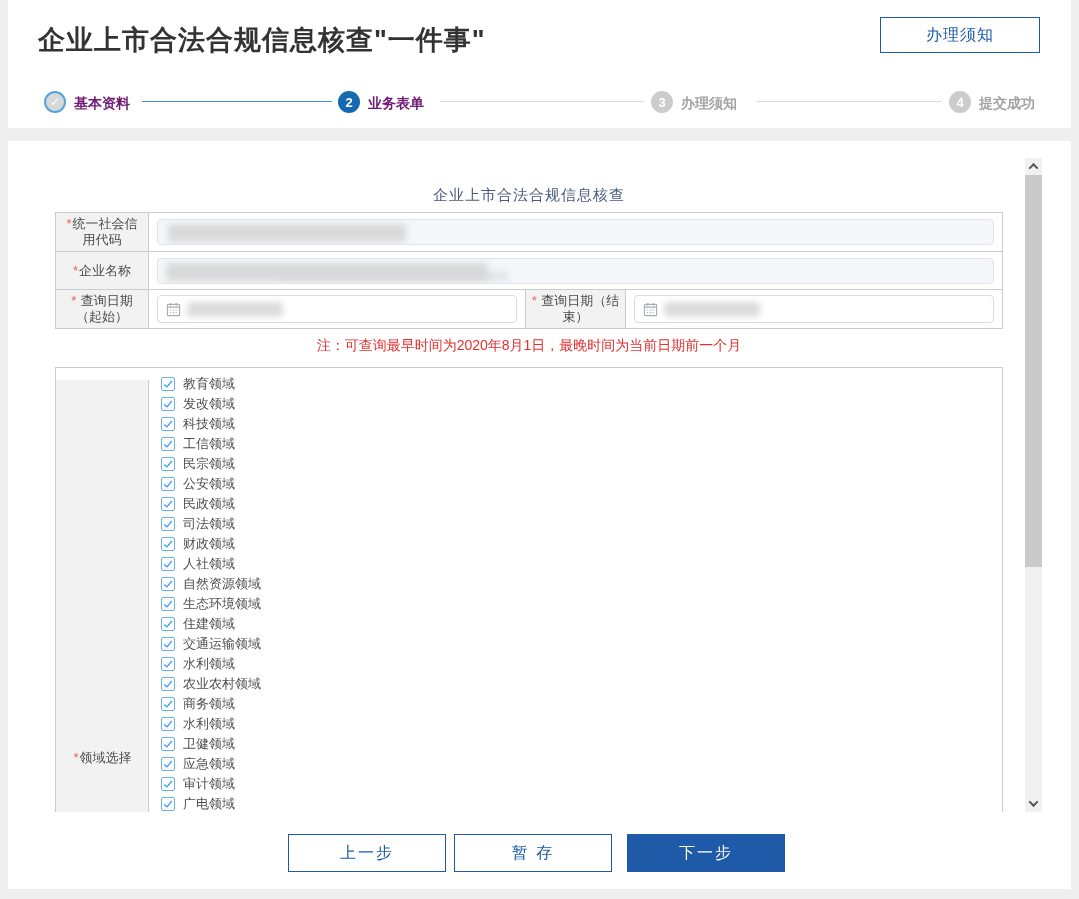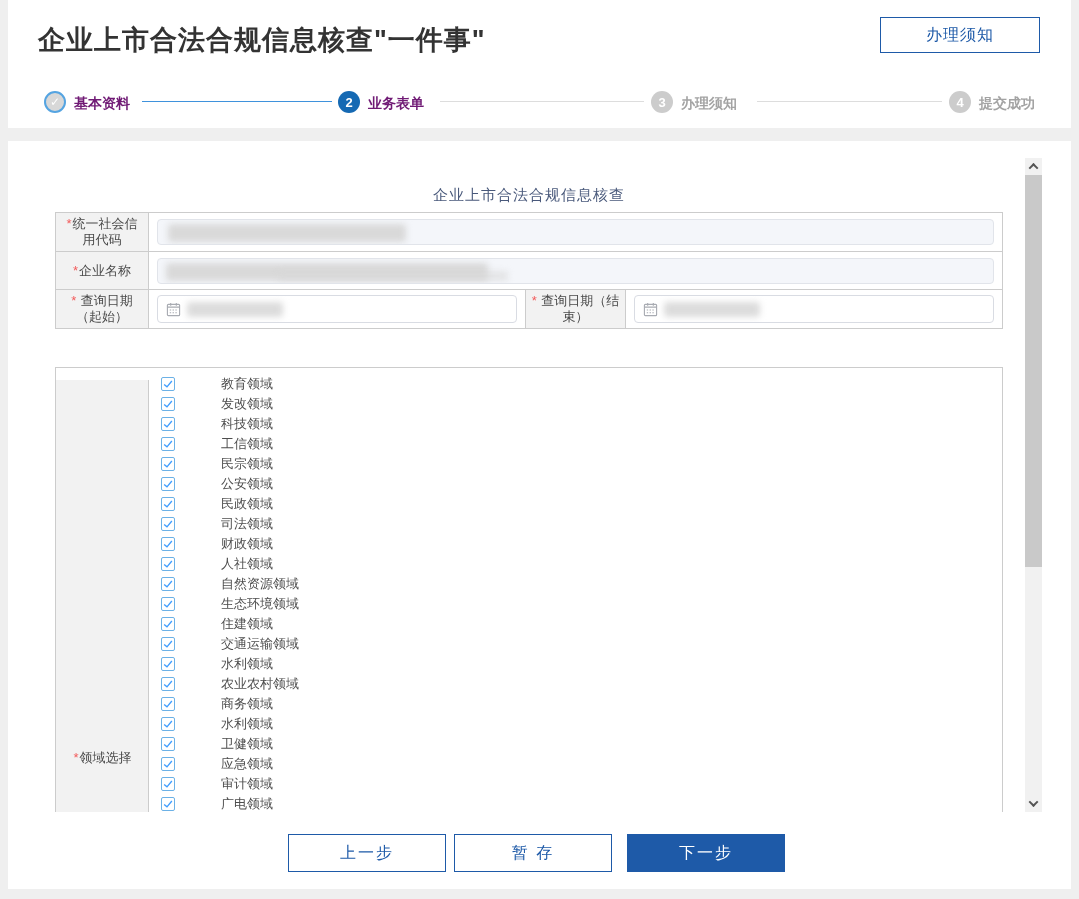--- a/index.html
+++ b/index.html
@@ -93,21 +93,21 @@
     position:absolute; left:0; top:369px; width:93px; text-align:center;
     font-size:13px; color:#4a4a4a;
   }
   .cb-list { position:absolute; left:105px; top:6px; }
   .cb-row { height:20px; display:flex; align-items:center; gap:8px; }
   .cb-box {
     width:14px; height:14px; border:1px solid #6cb1e6; border-radius:2px;
     background:#fff; display:inline-flex; align-items:center; justify-content:center; flex:none;
     cursor:pointer;
   }
-  .cb-label { font-size:13px; color:#4d4d4d; line-height:14px;margin-left:38px; }
+  .cb-label { font-size:13px; color:#4d4d4d; line-height:14px; }
 
   
   .scrollbar { position:absolute; left:1017px; top:17px; width:17px; height:654px; background:#f1f1f1; }
   .sb-btn { position:absolute; left:0; width:17px; height:17px; background:#f1f1f1; display:flex; align-items:center; justify-content:center; cursor:pointer; }
   .sb-up { top:0; }
   .sb-down { bottom:0; }
   .chev { width:7px; height:7px; border-left:2px solid #555; border-top:2px solid #555; }
   .chev.up { transform:rotate(45deg) translate(1px,1px); }
   .chev.down { transform:rotate(225deg) translate(1px,1px); }
   .sb-thumb { position:absolute; left:0; top:17px; width:17px; height:392px; background:#c9c9c9; cursor:pointer; }
@@ -212,20 +212,21 @@
               <line x1="11" y1="1" x2="11" y2="4"></line>
               <line x1="4" y1="8.5" x2="12" y2="8.5" stroke-dasharray="1.5 1.5"></line>
               <line x1="4" y1="11.5" x2="12" y2="11.5" stroke-dasharray="1.5 1.5"></line>
             </svg>
             <div class="date-blur"></div>
           </div>
         </div>
       </div>
     </div>
 
+    <div class="note-line">注：可查询最早时间为2020年8月1日，最晚时间为当前日期前一个月</div>
 
     <div class="ftable ftable2">
       <div class="domain-label-cell">
         <div class="domain-label-text">
           <span class="req">*</span><span>领域选择</span>
         </div>
       </div>
       <div class="cb-list">
           <div class="cb-row">
             <span class="cb-box">

